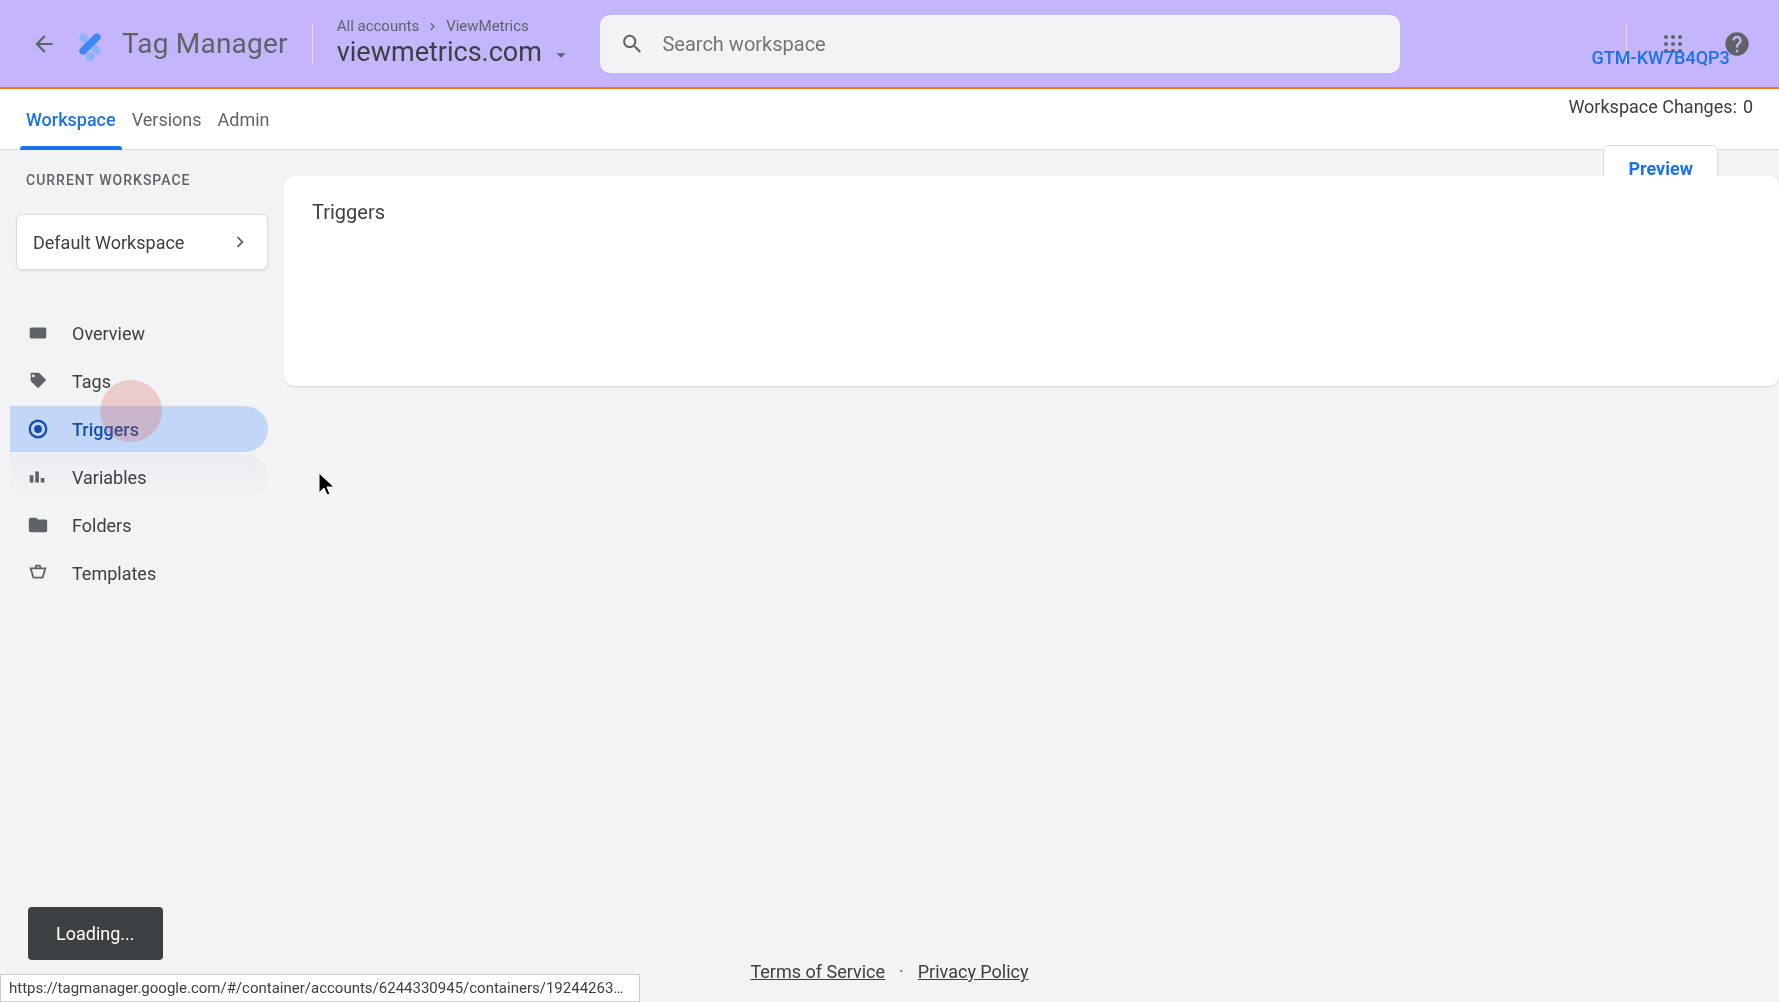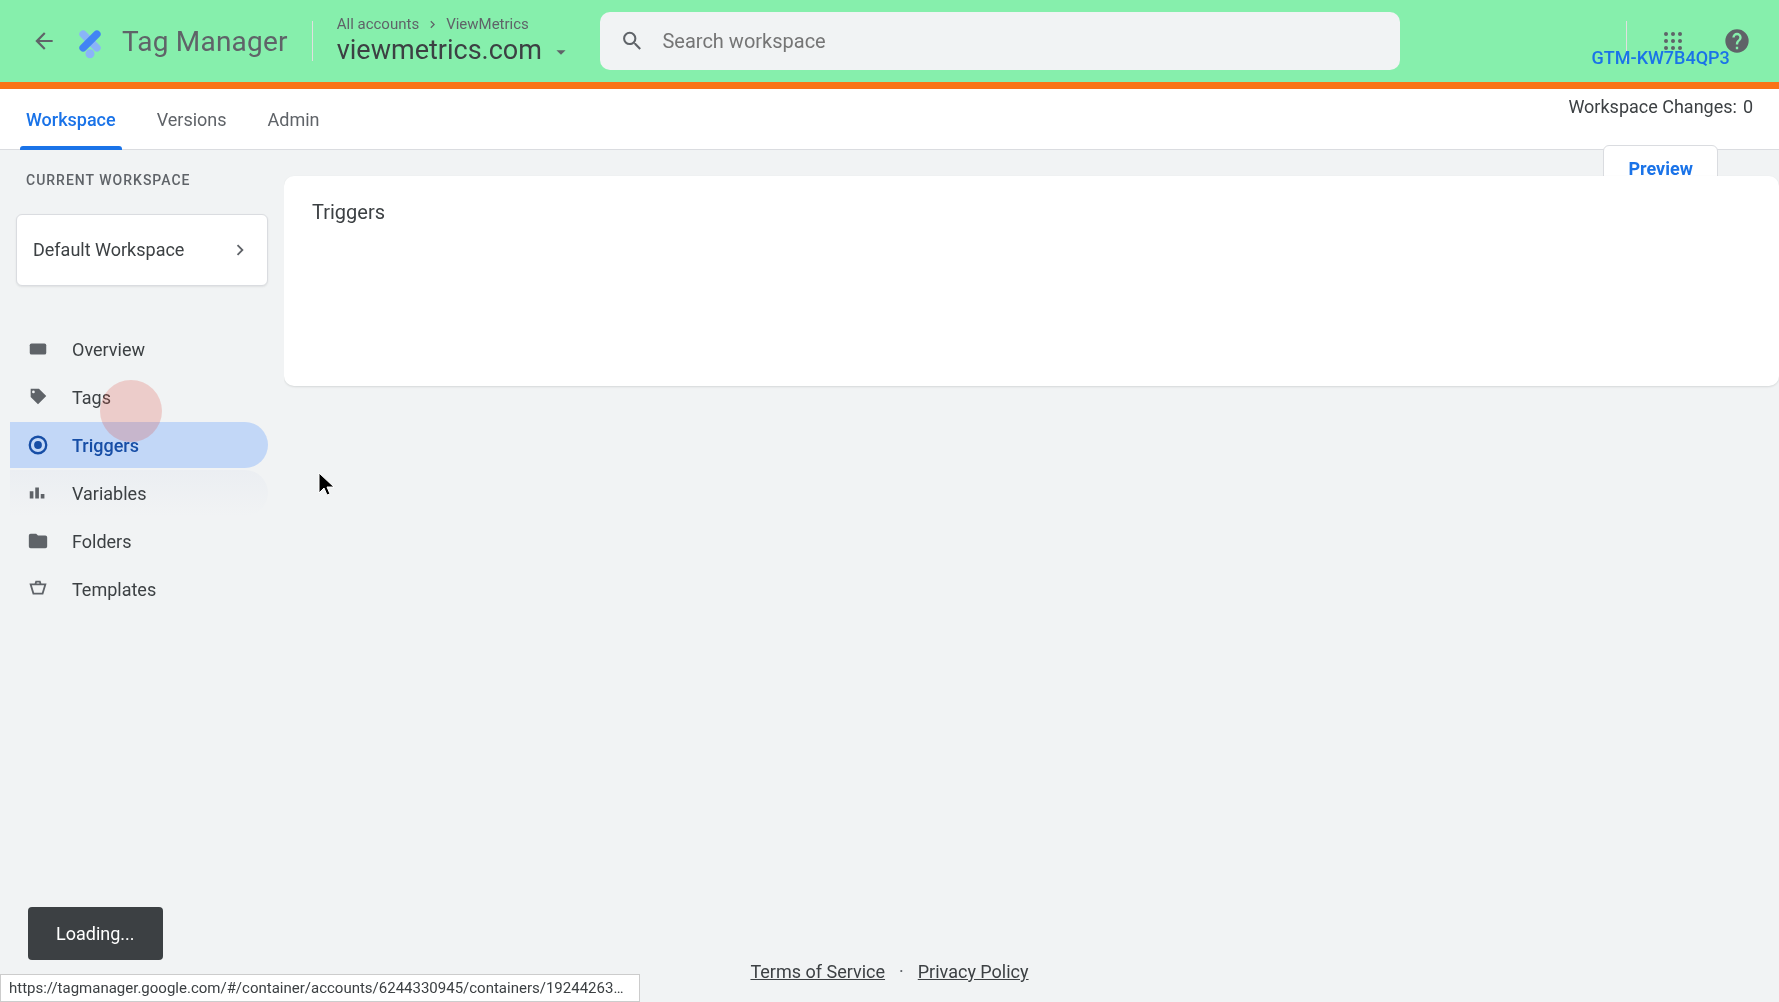--- a/index.html
+++ b/index.html
@@ -1,54 +1,54 @@
 <!DOCTYPE html>
 <html><head>
   <meta charset="utf-8">
   <style>
     * { margin: 0; padding: 0; box-sizing: border-box; font-family: 'Google Sans', Roboto, Arial, sans-serif; }
     body { width: 1779px; height: 1002px; background: #f1f3f4; overflow: hidden; position: relative; }
 
     
-    .header { height: 89px; background: #86efac; display: flex; align-items: center; padding: 0 20px; border-bottom: 7px solid #f97316; }
+    .header { height: 89px; background: #c4b5fd; display: flex; align-items: center; padding: 0 20px; border-bottom: 2px solid #f97316; }
     .back-btn { width: 48px; height: 48px; display: flex; align-items: center; justify-content: center; color: #5f6368; cursor: pointer; border-radius: 50%; }
     .logo-block { display: flex; align-items: center; gap: 14px; margin-left: 4px; }
     .logo { width: 36px; height: 36px; display: flex; align-items: center; justify-content: center; }
     .product-title { font-size: 28px; color: #5f6368; font-weight: 400; letter-spacing: 0.2px; }
     .divider-v { width: 1px; height: 40px; background: #e0e0e0; margin: 0 24px; }
     .container-picker { display: flex; flex-direction: column; line-height: 1.25; cursor: pointer; }
     .breadcrumb { font-size: 15px; color: #5f6368; display: flex; align-items: center; gap: 6px; }
     .container-row { display: flex; align-items: center; gap: 8px; }
     .container-name { font-size: 27px; color: #3c4043; }
     .arrow-drop { color: #5f6368; margin-top: 4px; }
     .search-wrap { flex: 0 0 800px; margin-left: 28px; height: 58px; background: #f1f3f4; border-radius: 10px; display: flex; align-items: center; padding: 10px 20px; gap: 18px; }
     .search-icon { color: #5f6368; }
     .search-input { border: none; background: transparent; outline: none; font-size: 20px; color: #5f6368; width: 100%; }
     .spacer { flex: 1; }
     .header-right { display: flex; align-items: center; gap: 20px; }
     .icon-btn { width: 44px; height: 44px; display: flex; align-items: center; justify-content: center; color: #5f6368; border-radius: 50%; cursor: pointer; }
 
     
     .subnav { height: 61px; background: #fff; display: flex; align-items: center; padding: 0 26px; border-bottom: 1px solid #dadce0; }
-    .tabs { display: flex; gap: 41px; height: 100%; align-items: center; }
+    .tabs { display: flex; gap: 16px; height: 100%; align-items: center; }
     .tab { font-size: 18px; color: #5f6368; cursor: pointer; height: 100%; display: flex; align-items: center; position: relative; }
     .tab.active { color: #1a73e8; font-weight: 500; }
     .tab.active::after { content:''; position:absolute; left:-6px; right:-6px; bottom:-1px; height:4px; background:#1a73e8; border-radius:3px 3px 0 0; }
     .subnav-right { display: flex; align-items: center; gap: 28px; flex-direction: column; }
     .container-id { color: #1a73e8; font-size: 18px; font-weight: 500; }
     .ws-changes { color: #3c4043; font-size: 18px; display:flex; gap:6px; }
     .preview-btn { color: #1a73e8; font-size: 18px; font-weight: 700; border: 1px solid #dadce0; background:#fff; border-radius:6px; padding: 12px 24px; cursor:pointer; }
 
     
     .body { display: flex; height: calc(1002px - 89px - 61px); }
 
     
     .sidebar { width: 284px; padding: 22px 10px 10px 10px; display:flex; flex-direction:column; gap: 16px; }
     .ws-label { font-size: 14px; color: #5f6368; letter-spacing: 1px; font-weight: 500; padding: 0 16px 10px; }
-    .ws-picker { background: #fff; border: 1px solid #dadce0; border-radius: 6px; margin: 0 6px 24px; padding: 24px 16px; display:flex; justify-content:space-between; cursor:pointer; box-shadow: 0 1px 2px rgba(60,64,67,.1); }
+    .ws-picker { background: #fff; border: 1px solid #dadce0; border-radius: 6px; margin: 0 6px 24px; padding: 16px 16px; display:flex; align-items:center; justify-content:space-between; cursor:pointer; box-shadow: 0 1px 2px rgba(60,64,67,.1); }
     .ws-name { font-size: 18px; color: #3c4043; }
     .nav { display:flex; flex-direction:column; gap: 2px; }
     .nav-item { display:flex; align-items:center; gap: 22px; padding: 12px 16px; border-radius: 0 28px 28px 0; margin-right: 6px; cursor:pointer; color:#3c4043; font-size: 18px; }
     .nav-item .nav-icon { color:#5f6368; width: 24px; display:flex; justify-content:center; }
     .nav-item.active { background: #c2d7f7; color: #174ea6; font-weight: 500; }
     .nav-item.active .nav-icon { color:#174ea6; }
     .nav-item.hover-fade { background: linear-gradient(#ebeef2, #f1f3f4); }
     .ripple { position: relative; }
     .ripple-circle { position:absolute; width: 62px; height:62px; border-radius:50%; background: rgba(219, 68, 55, .22); left: 100px; top: 380px; pointer-events:none; }
 

